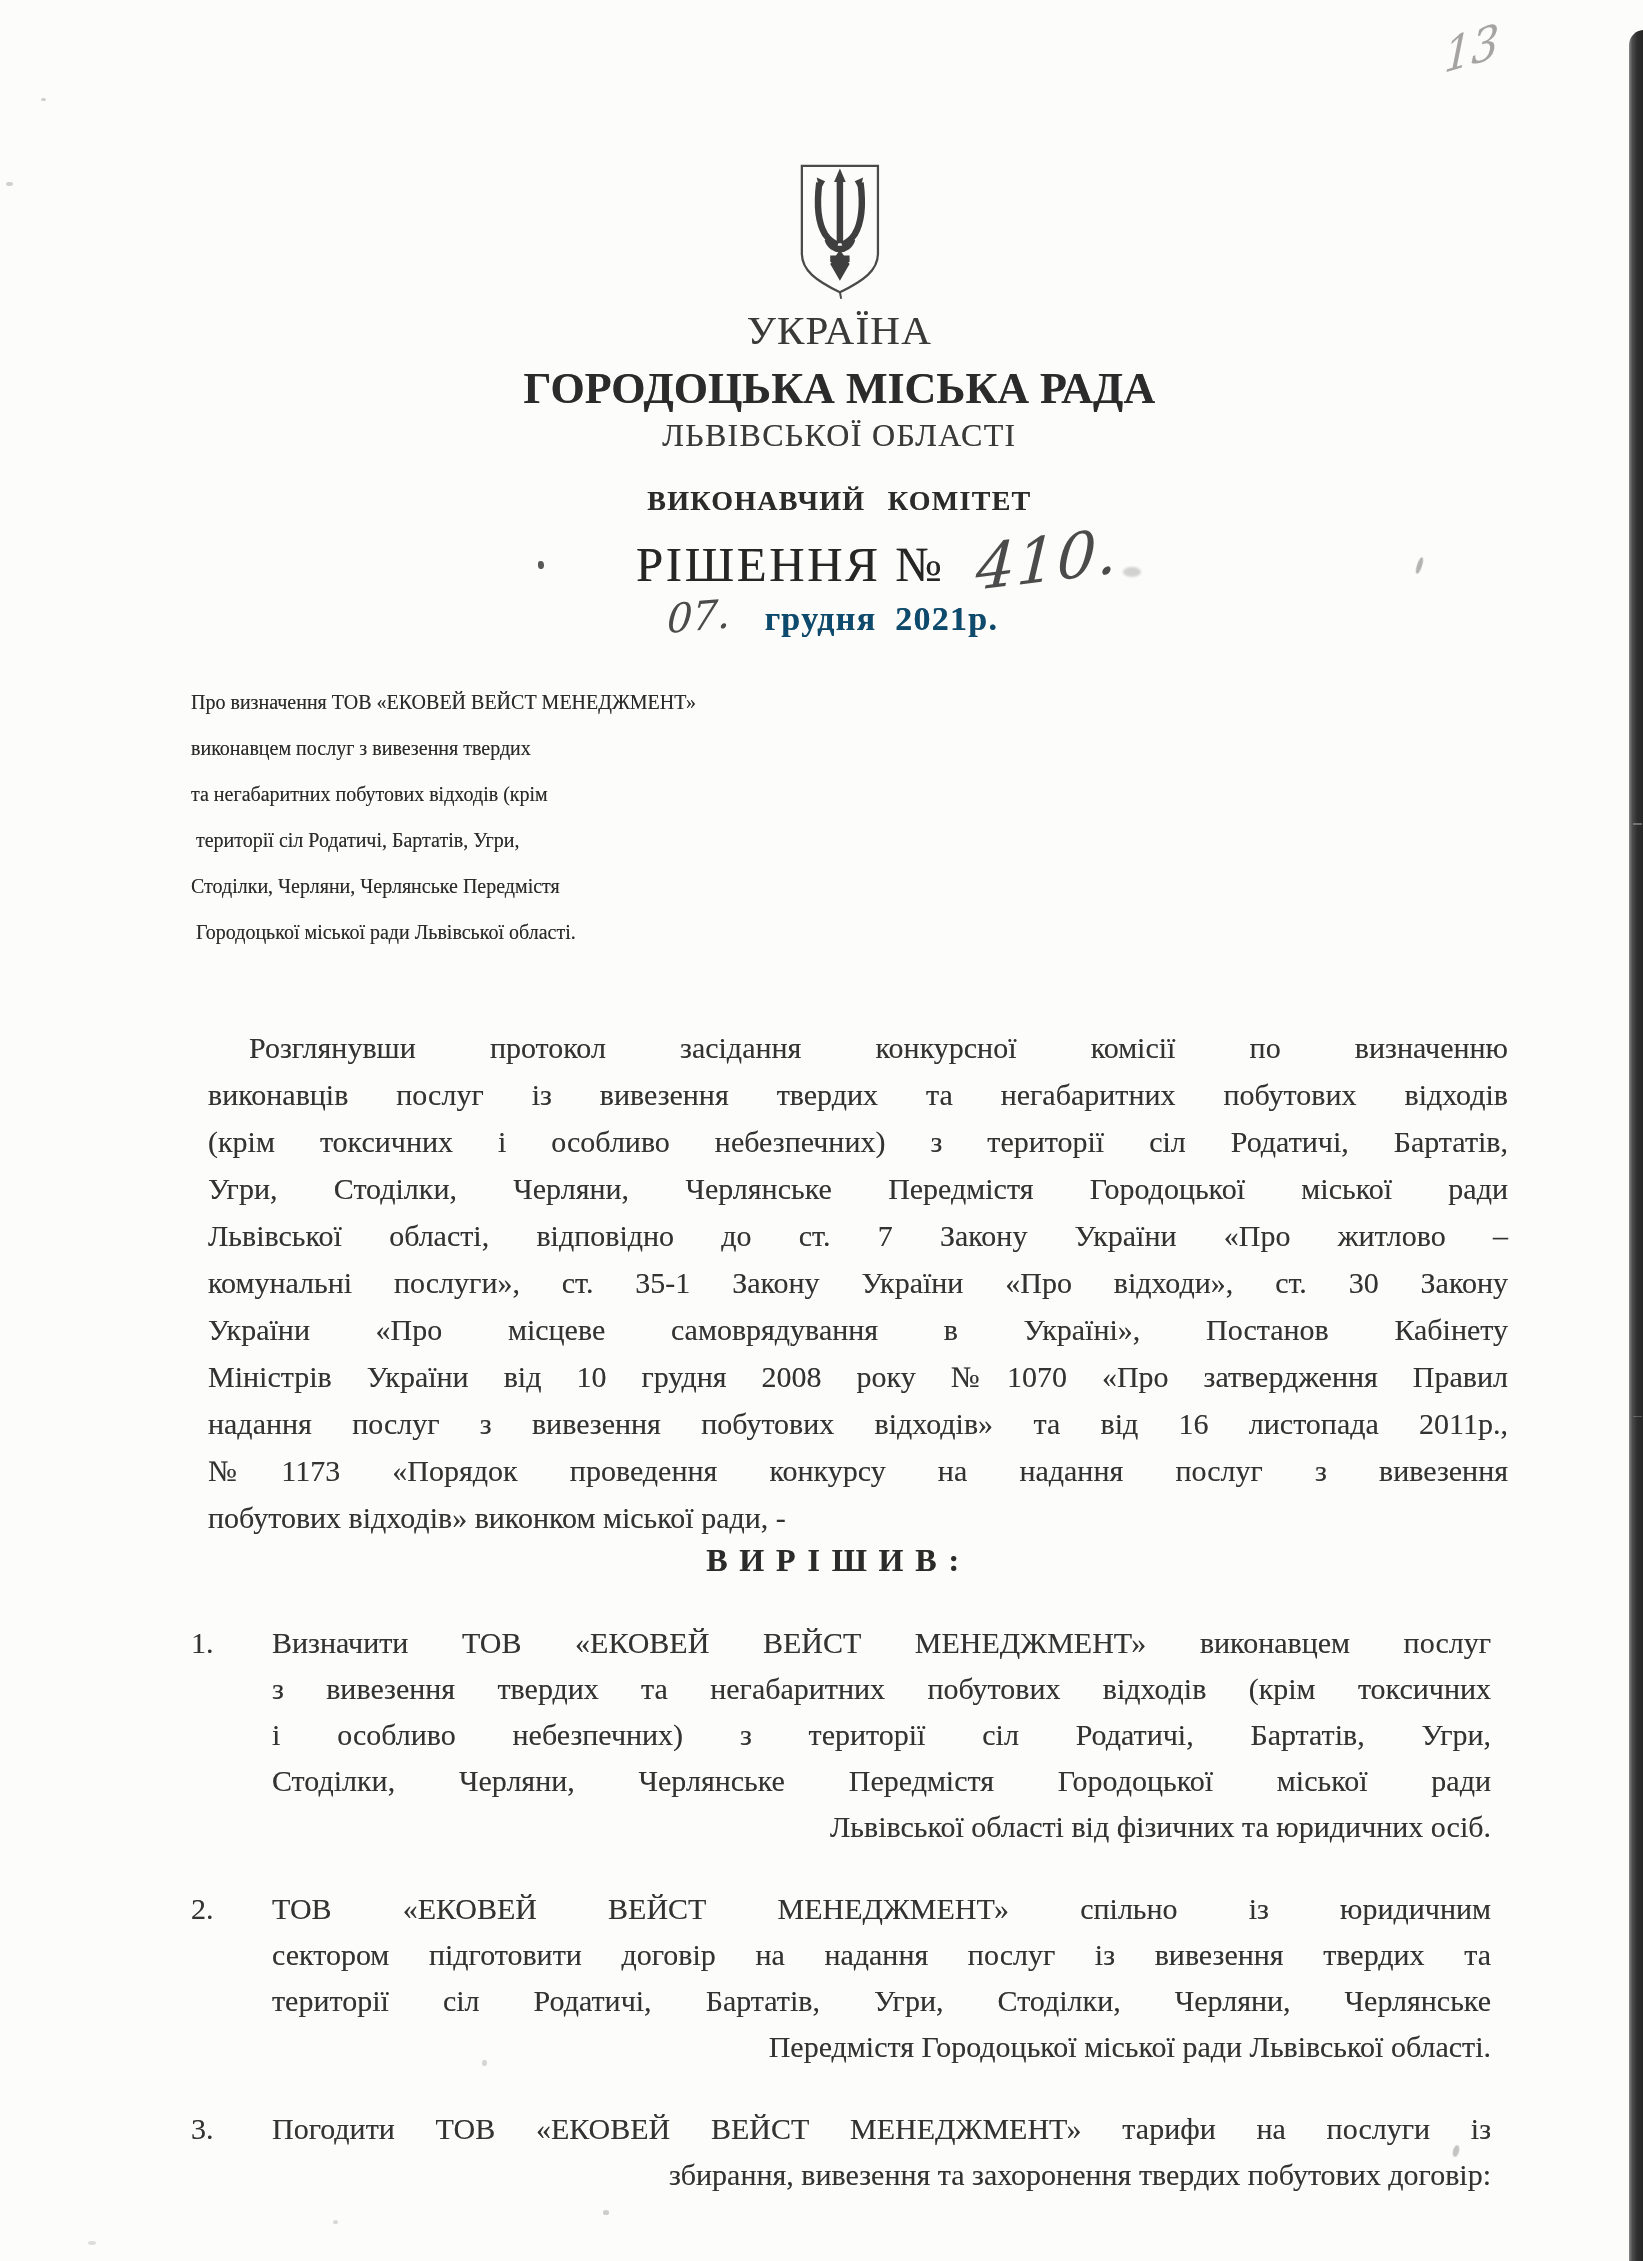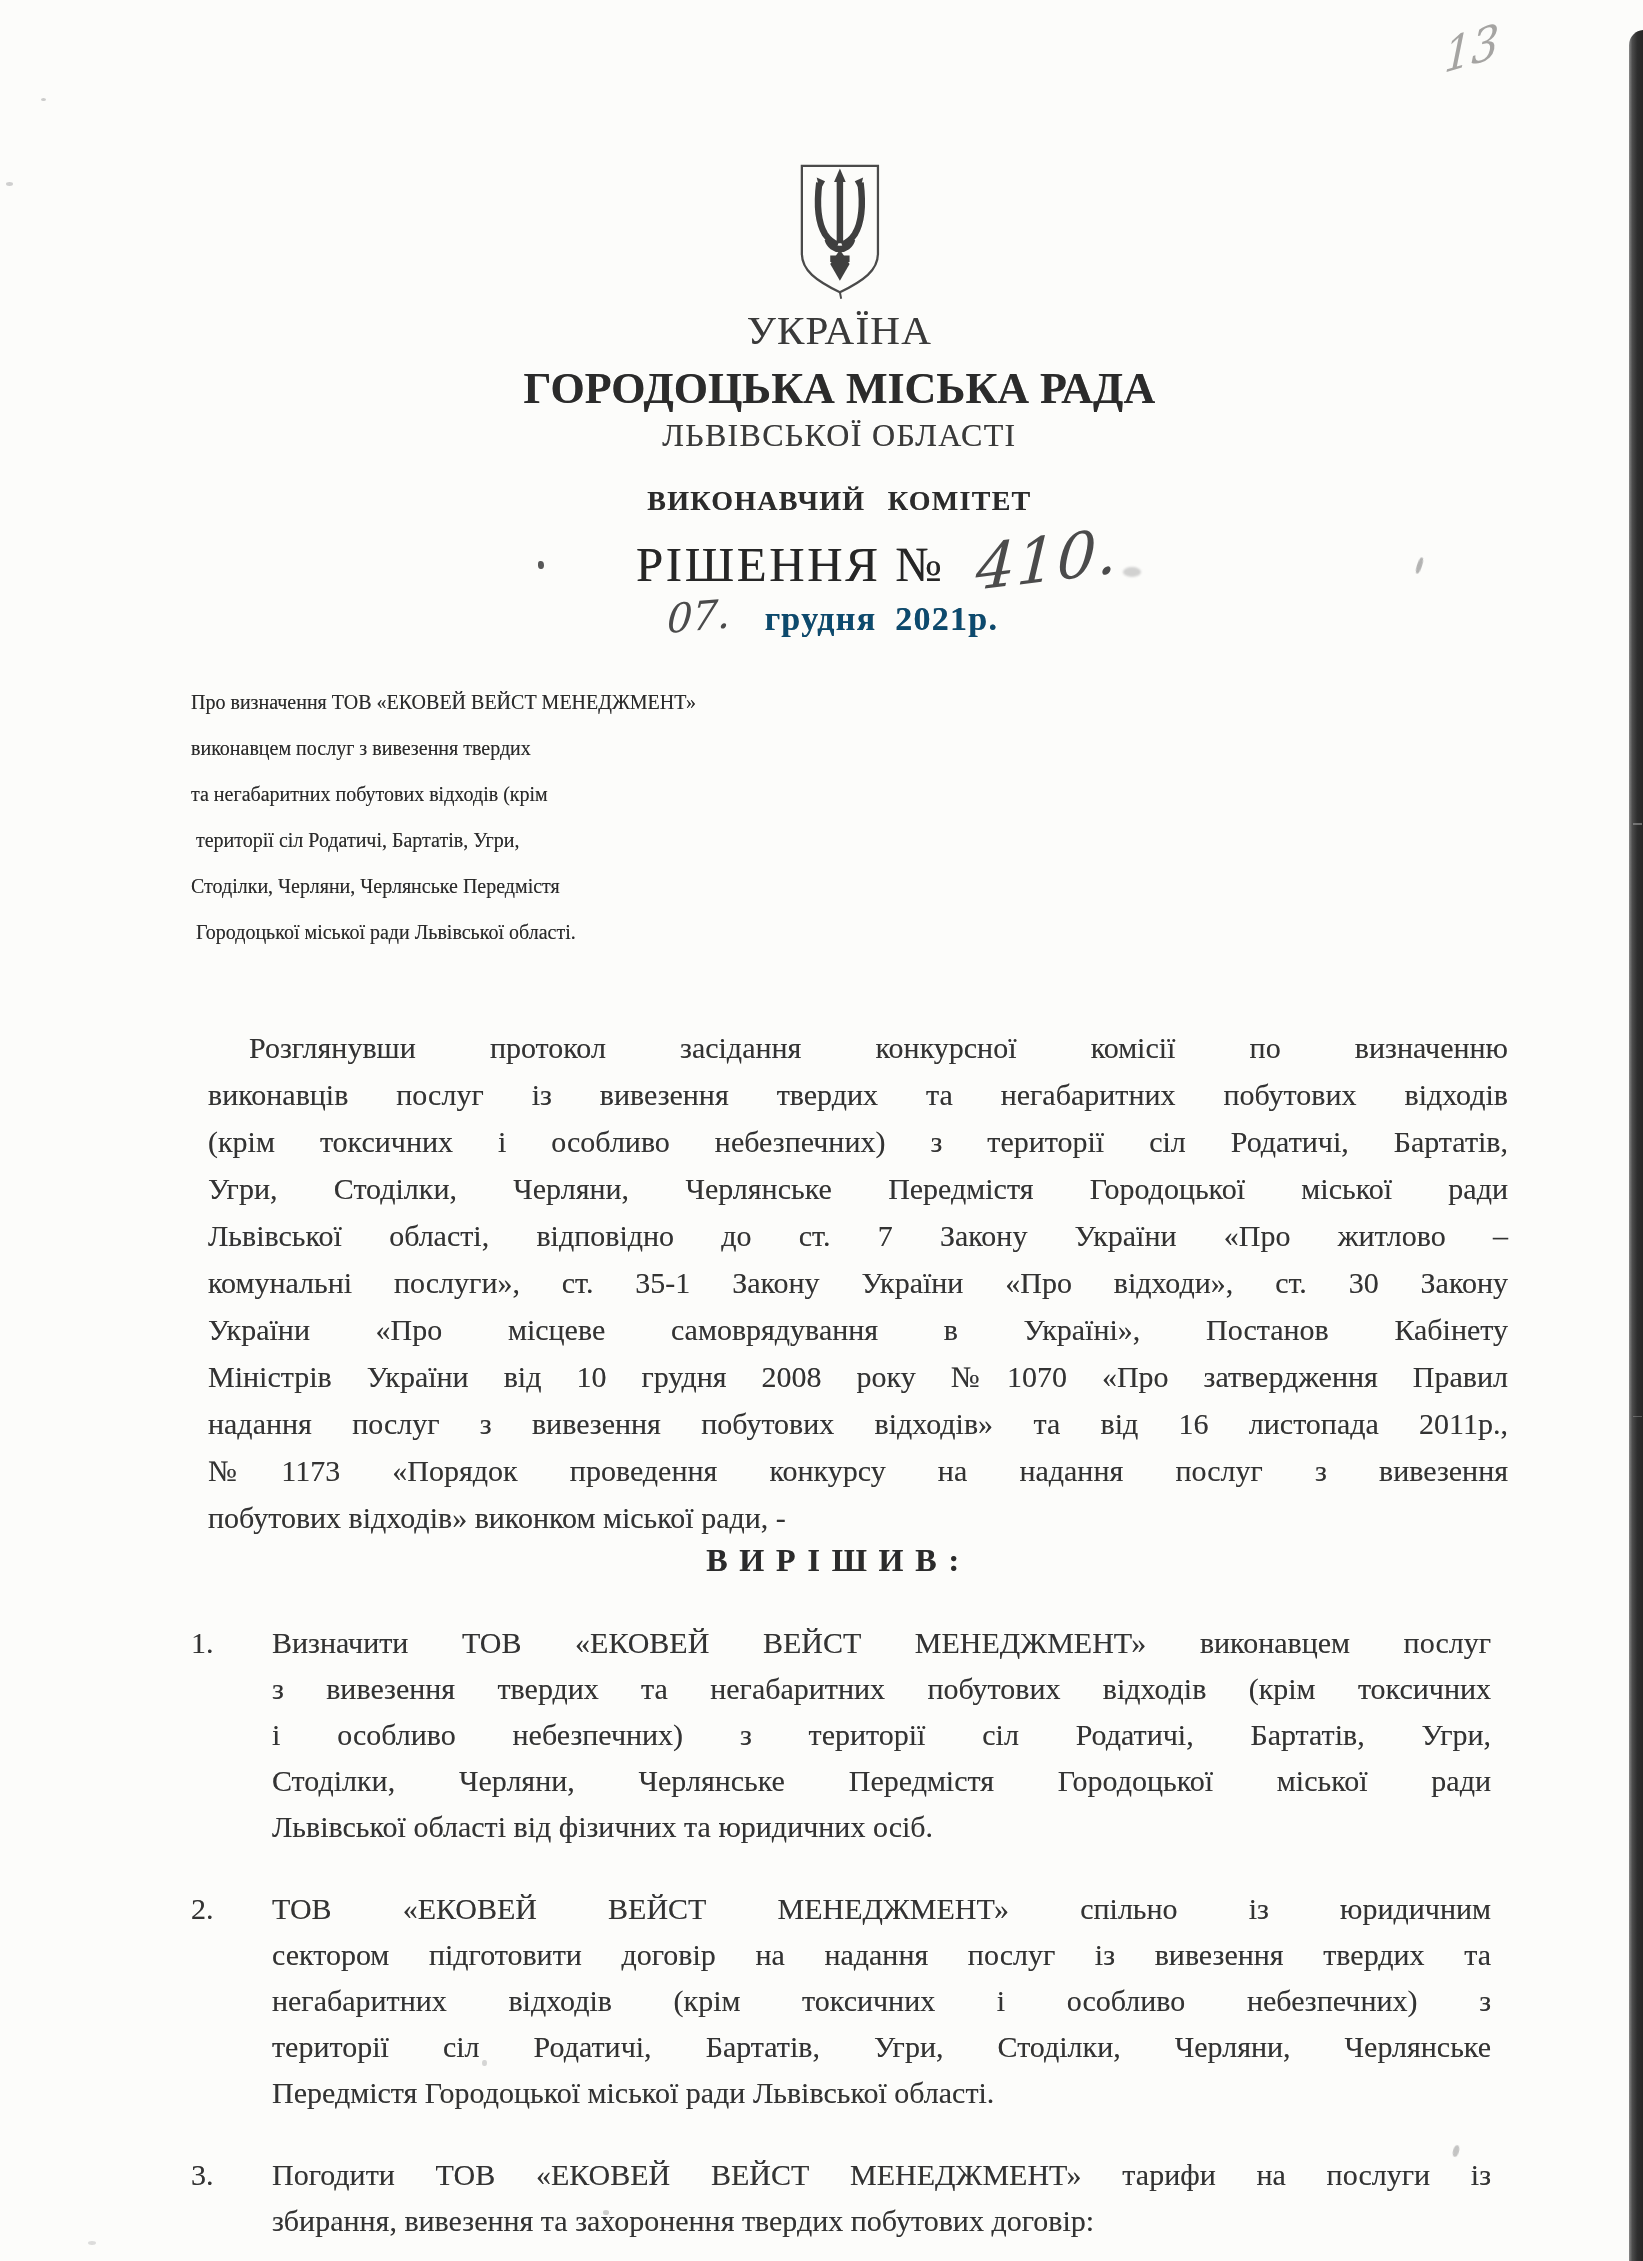--- a/index.html
+++ b/index.html
@@ -72,21 +72,21 @@
     position:absolute;top:1542px;left:0;width:100%;text-align:center;
     transform:translateX(11.6px);
     font-size:32px;font-weight:bold;letter-spacing:1.9px;color:#2b2b2b;
     text-shadow:0 0 0.6px rgba(40,40,40,.55);
   }
   .list{
     position:absolute;top:1584px;left:191px;width:1300px;
     font-size:30px;line-height:46px;color:#333;
     text-shadow:0 0 0.6px rgba(50,50,50,.45);
   }
-  .list .ln{padding-left:81px;box-sizing:border-box;}
+  .list .ln{padding-left:81px;box-sizing:border-box;text-align:right;}
   .list .ln.first{padding-left:0;margin-top:36px;}
   .num{display:inline-block;width:81px;}
 
   .speck{position:absolute;border-radius:50%;filter:blur(0.6px);}
 </style>
 </head>
 <body>
 
 <div class="page">
 
@@ -159,21 +159,20 @@
       <div class="ln first fill"><span class="num">1.</span><span>Визначити ТОВ «ЕКОВЕЙ ВЕЙСТ МЕНЕДЖМЕНТ» виконавцем послуг</span></div>
       <div class="ln fill">з вивезення твердих та негабаритних побутових відходів (крім токсичних</div>
       <div class="ln fill">і особливо небезпечних) з території сіл Родатичі, Бартатів, Угри,</div>
       <div class="ln fill">Стоділки, Черляни, Черлянське Передмістя Городоцької міської ради</div>
       <div class="ln">Львівської області від фізичних та юридичних осіб.</div>
     </div>
 
     <div>
       <div class="ln first fill"><span class="num">2.</span><span>ТОВ «ЕКОВЕЙ ВЕЙСТ МЕНЕДЖМЕНТ» спільно із юридичним</span></div>
       <div class="ln fill">сектором підготовити договір на надання послуг із вивезення твердих та</div>
-      <div class="ln fill">негабаритних відходів (крім токсичних і особливо небезпечних) з</div>
       <div class="ln fill">території сіл Родатичі, Бартатів, Угри, Стоділки, Черляни, Черлянське</div>
       <div class="ln">Передмістя Городоцької міської ради Львівської області.</div>
     </div>
 
     <div>
       <div class="ln first fill"><span class="num">3.</span><span>Погодити ТОВ «ЕКОВЕЙ ВЕЙСТ МЕНЕДЖМЕНТ» тарифи на послуги із</span></div>
       <div class="ln">збирання, вивезення та захоронення твердих побутових договір:</div>
     </div>
 
   </div>

